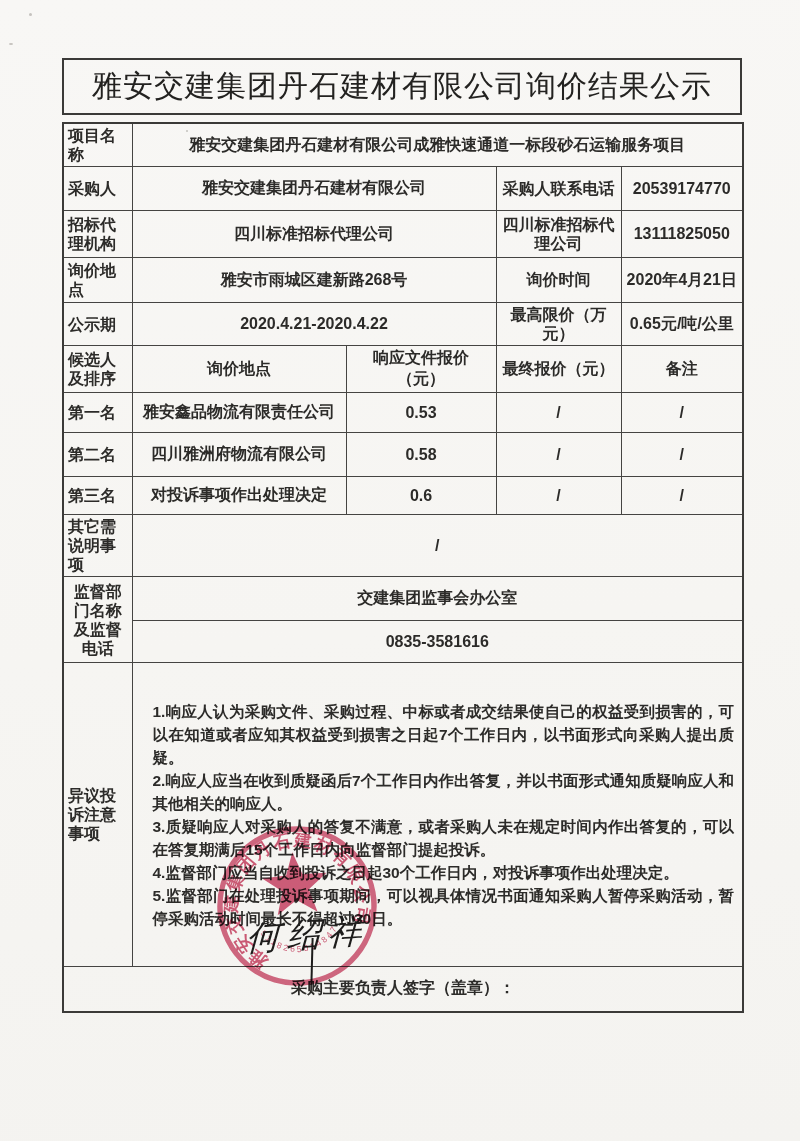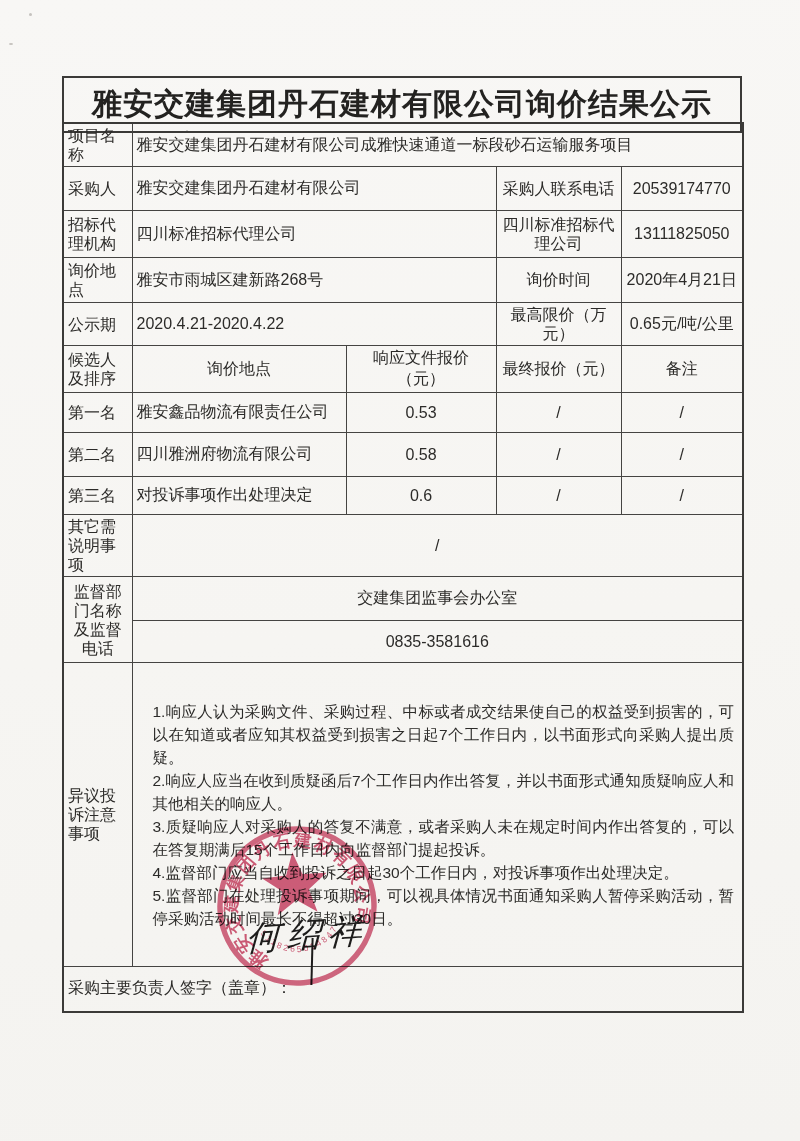--- a/index.html
+++ b/index.html
@@ -10,43 +10,44 @@
     margin: 0 auto;
     background: linear-gradient(175deg, #f8f7f5 0%, #f6f5f2 55%, #f4f3f0 100%);
     font-family: "Liberation Sans", sans-serif;
     color: #2c2b29;
     overflow: hidden;
   }
   .speck { position:absolute; background:#9a9892; border-radius:50%; opacity:.55; }
 
   
   .title-box {
-    position: absolute; left: 62px; top: 76px; width: 680px; height: 57px;
+    position: absolute; left: 62px; top: 58px; width: 680px; height: 57px;
     border: 2.5px solid #3b3a38;
     display: flex; align-items: center; justify-content: center;
-    font-size: 30px; font-weight: bold; letter-spacing: 1px; color: #232220;
+    font-size: 30px; font-weight: normal; letter-spacing: 1px; color: #232220;
     white-space: nowrap;
   }
 
   
   table.doc {
     position: absolute; left: 62px; top: 122px;
     width: 680px; border-collapse: collapse; table-layout: fixed;
     border: 2.5px solid #3b3a38;
   }
   table.doc td {
     border: 1.5px solid #454442;
     font-size: 16px; color: #2c2b29;
     padding: 2px 4px;
     vertical-align: middle;
     overflow: hidden;
+    font-weight: bold;
   }
   td.lbl { font-size: 15.5px; padding: 2px 2px; line-height: 19px; }
   td.lbl-c { text-align: center; margin-left: 13px; }
-  td.val { text-align: left; padding-left: 5px; }
+  td.val { text-align: center; padding-left: 5px; }
   td.ctr { text-align: center; margin-left: 40px; }
   td.small-lh { line-height: 19px; }
   .notice-cell { padding: 6px 8px 6px 6px !important; }
   .notice-item { font-size: 15.5px; line-height: 23px; text-align: justify; color:#2c2b29;margin-left:14px; }
 
   
   .stamp {
     position: absolute; left: 203px; top: 812px; width: 188px; height: 188px;
     mix-blend-mode: multiply; opacity: .88;
     transform: rotate(-5deg);

